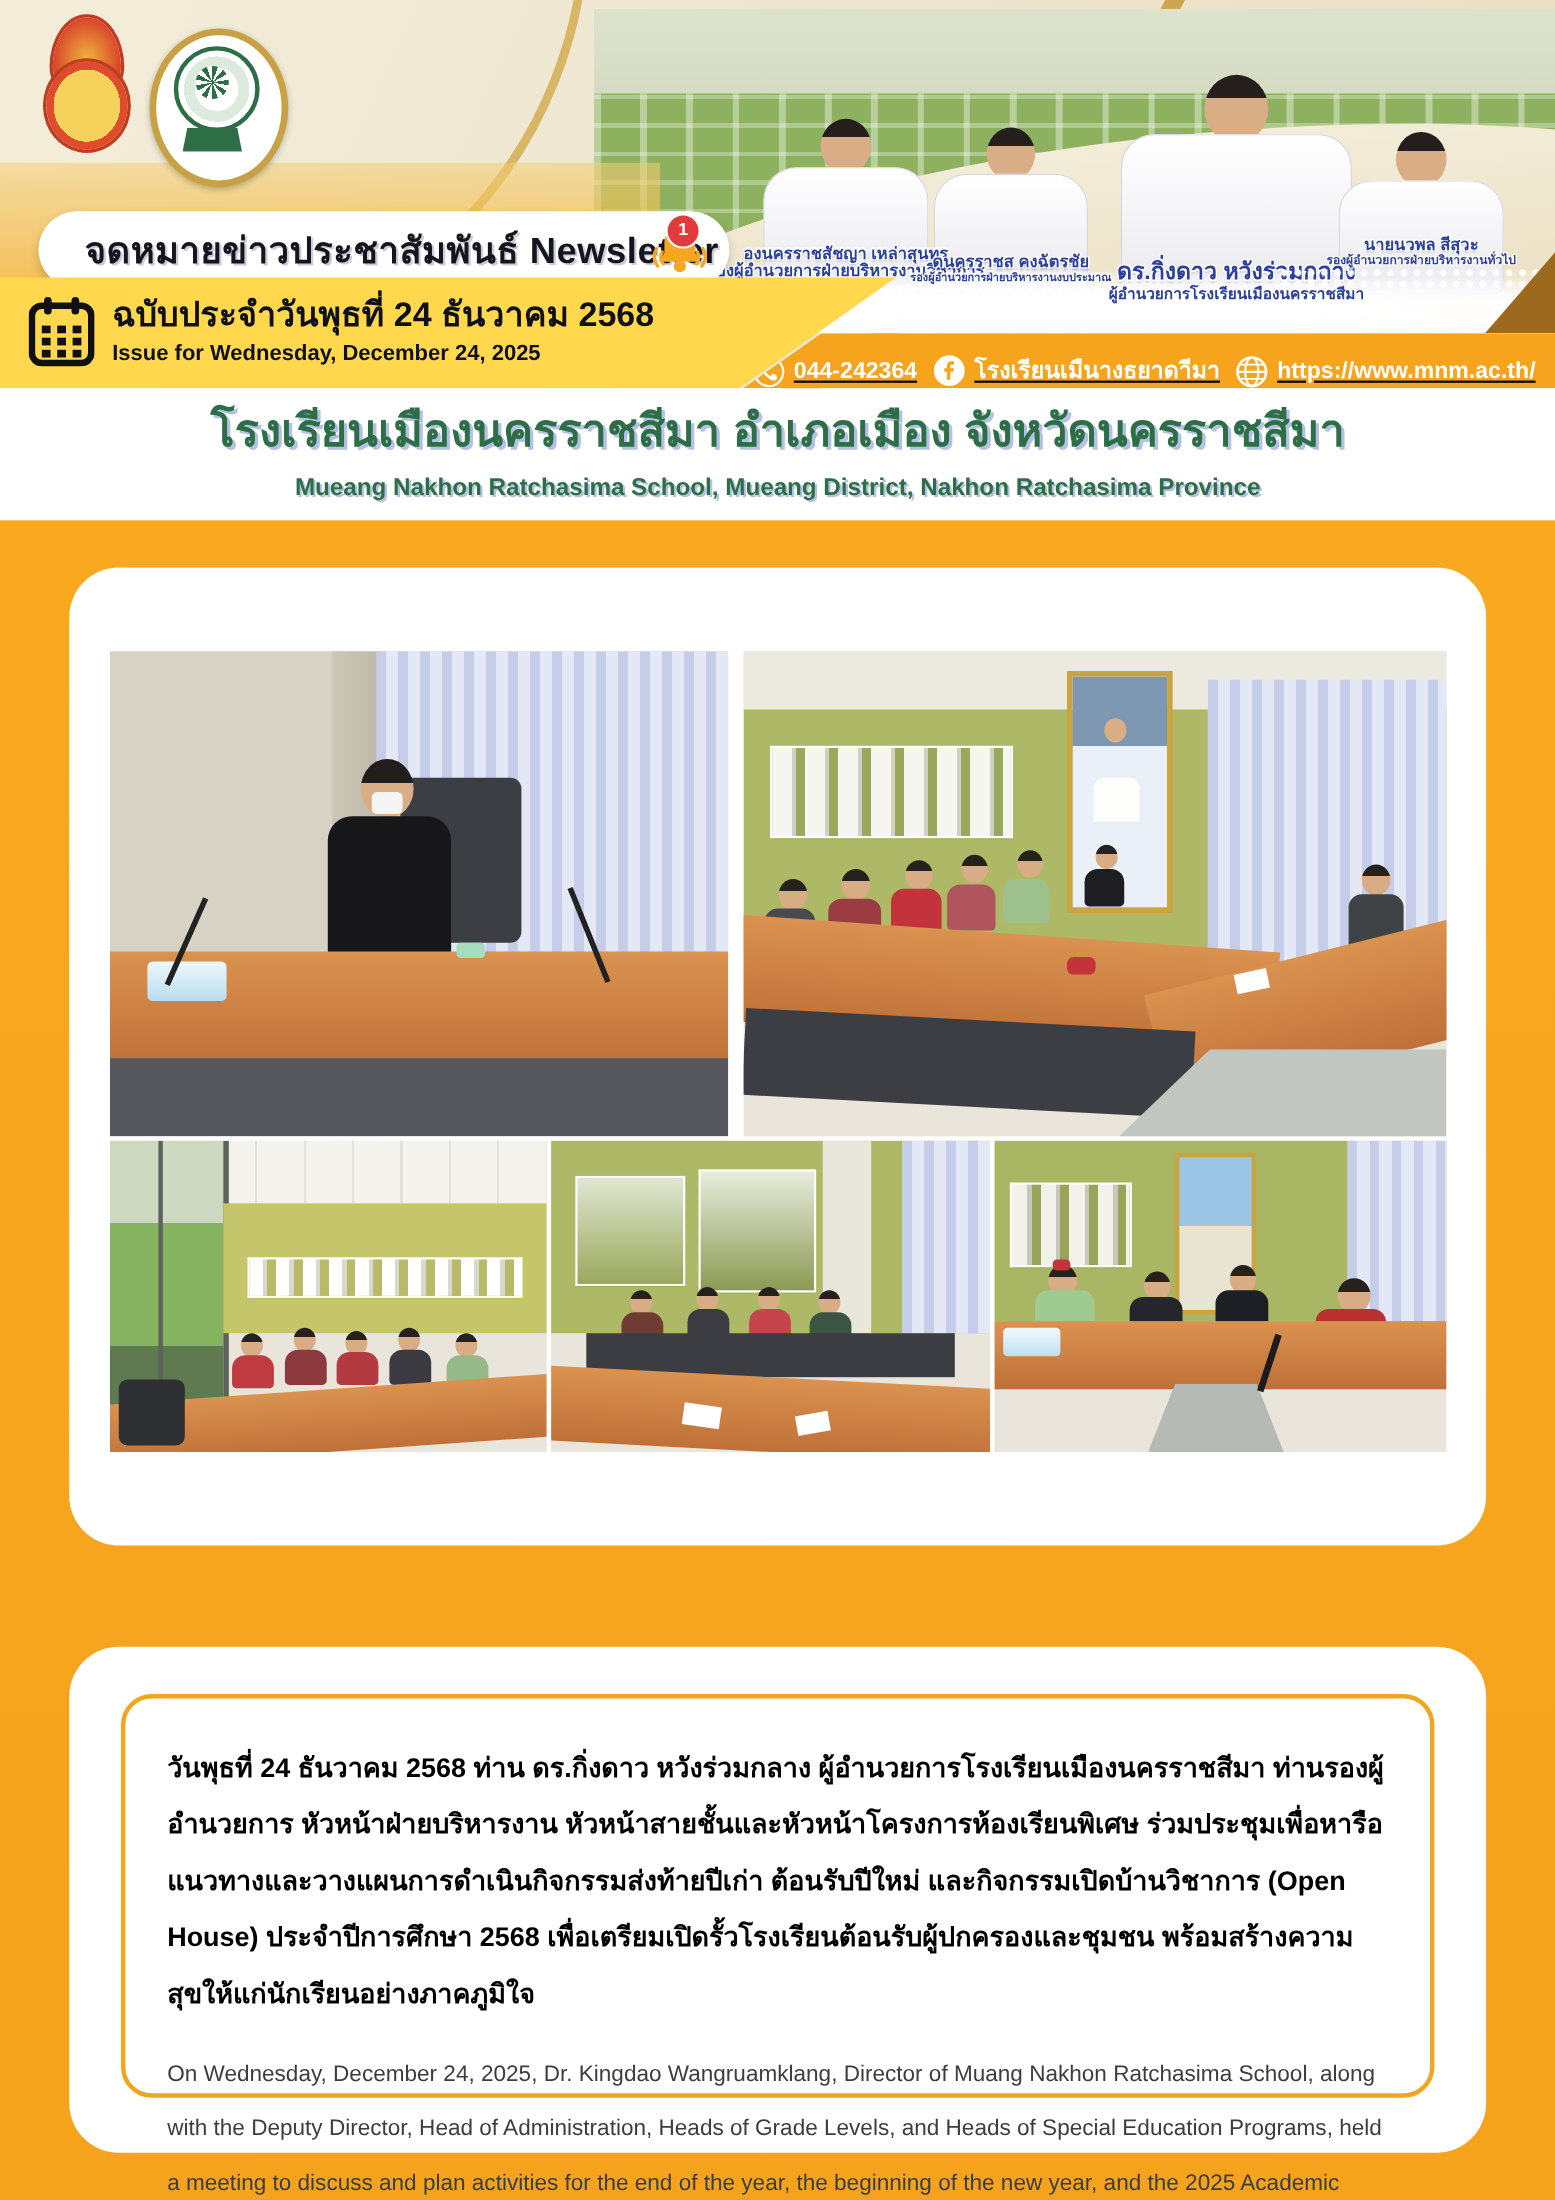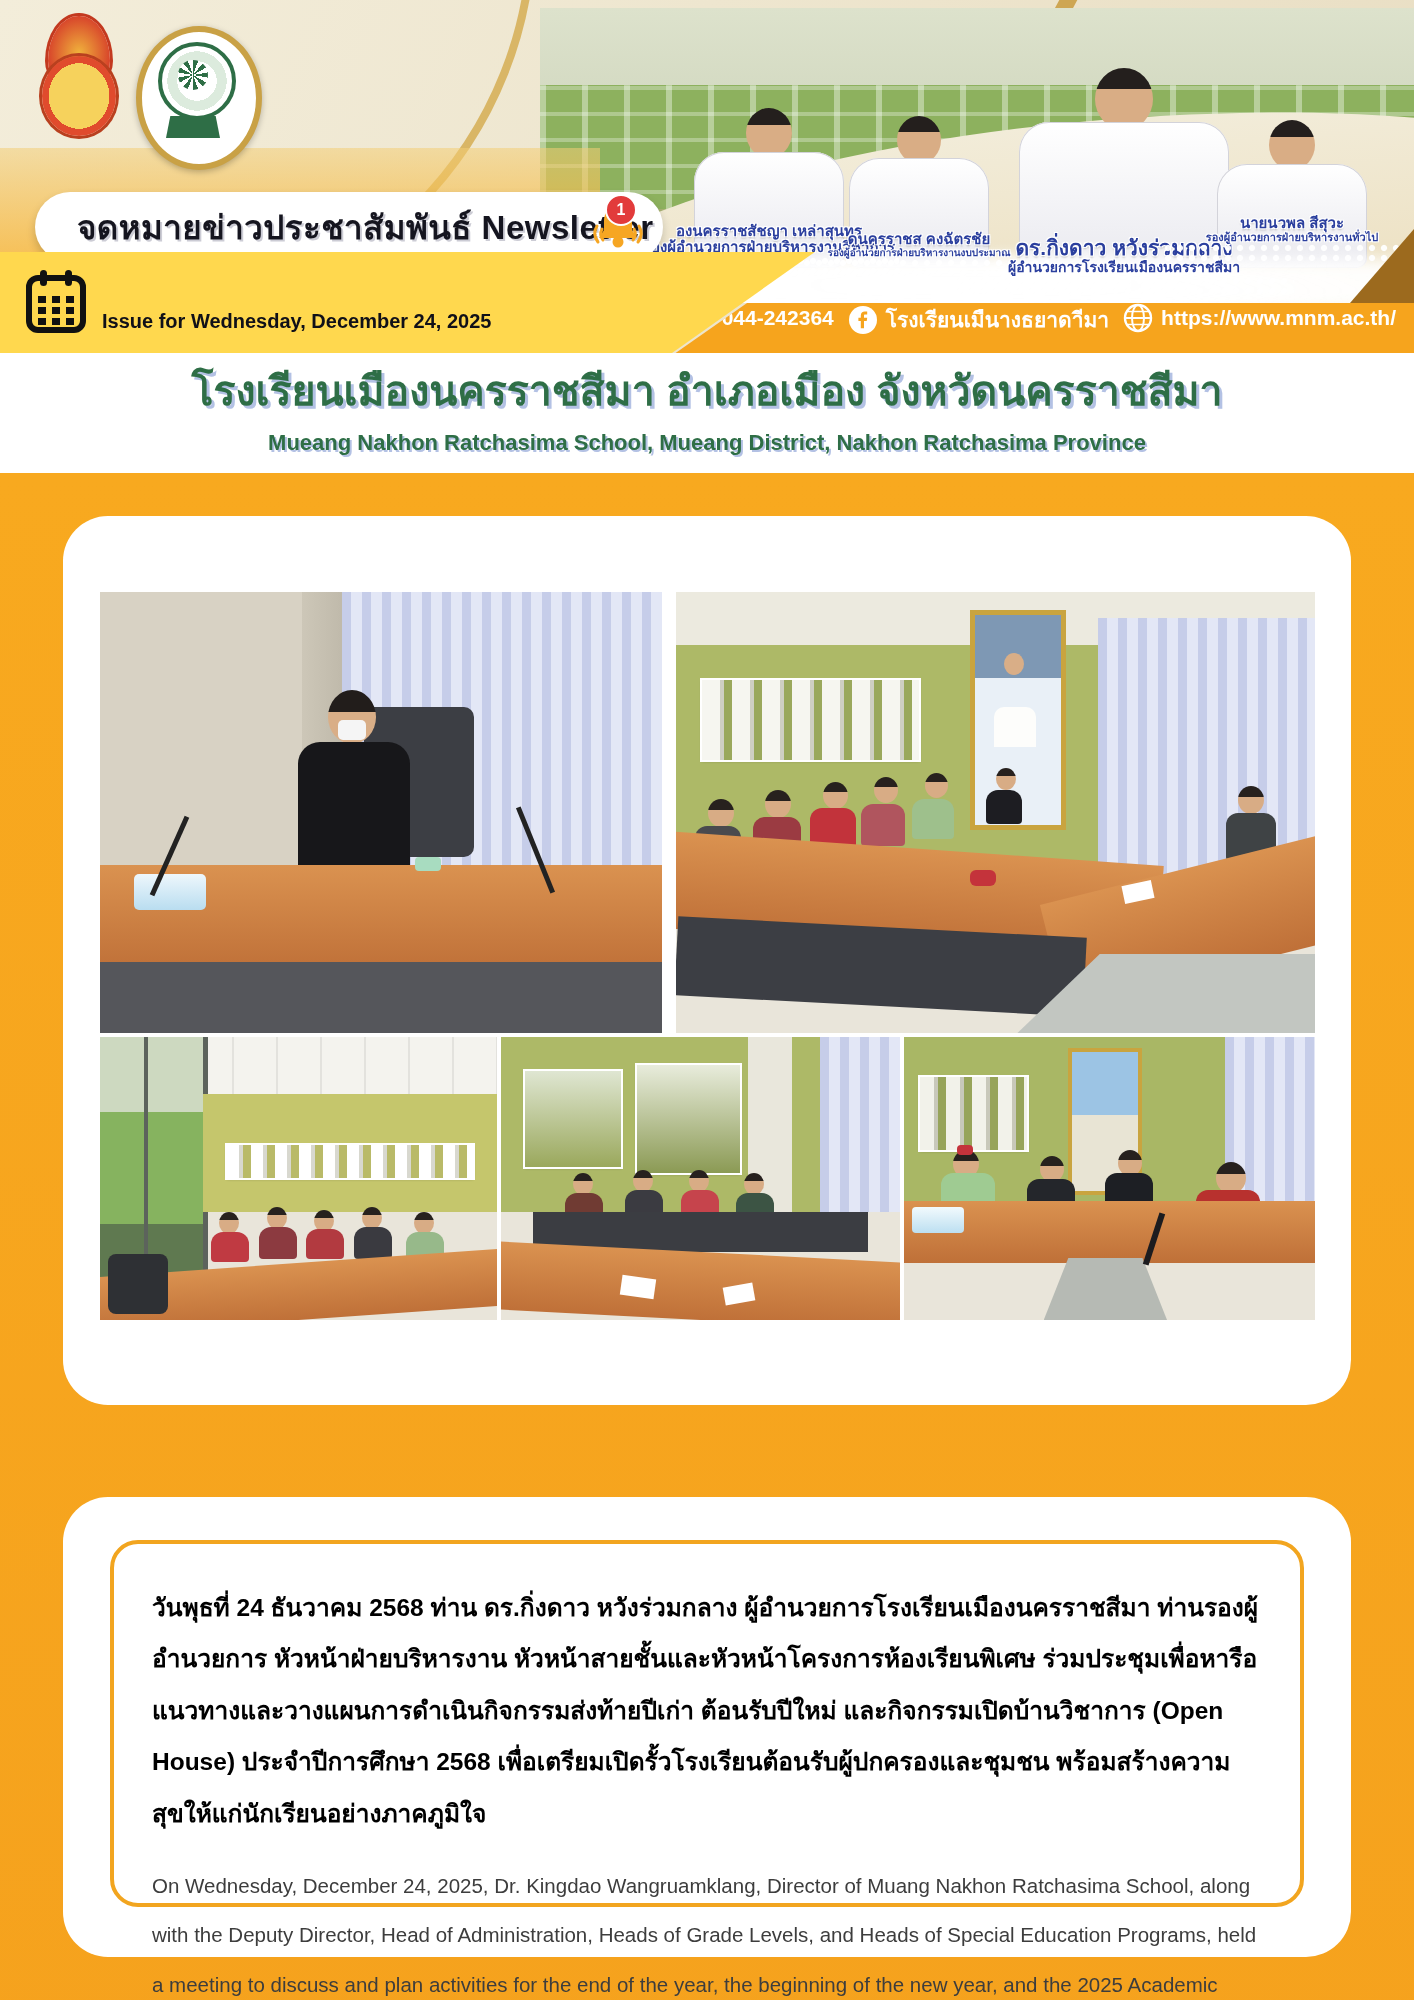--- a/index.html
+++ b/index.html
@@ -70,22 +70,22 @@
         border:2px solid #fff;color:#fff;font-size:16px;font-weight:bold;text-align:center;line-height:28px;}
 
   
   .yellow-band{left:0;top:252px;width:840px;height:101px;background:#ffd84e;
         clip-path:polygon(0 0,97% 0,80% 100%,0 100%);}
   .date-th{position:absolute;left:102px;top:8px;font-size:31px;font-weight:bold;color:#101018;white-space:nowrap;}
   .date-en{position:absolute;left:102px;top:58px;font-size:20px;font-weight:bold;color:#101018;white-space:nowrap;}
 
   
   .contact-strip{left:620px;top:303px;width:794px;height:50px;background:#f6a41d;
-        clip-path:polygon(16% 0,100% 0,100% 100%,7% 100%);display:flex;align-items:flex-start;
-        justify-content:flex-end;gap:14px;padding-right:18px;box-sizing:border-box;}
+        clip-path:polygon(16% 0,100% 0,100% 100%,7% 100%);display:flex;align-items:flex-end;
+        justify-content:flex-end;gap:14px;padding-right:18px;box-sizing:border-box;text-decoration:underline;}
   .contact-item{display:flex;align-items:center;gap:8px;color:#ffffff;font-size:21px;font-weight:bold;white-space:nowrap;}
 
   
   .title-th{left:0;top:358px;width:1414px;text-align:center;font-size:41px;font-weight:bold;
         color:#2e6e46;text-shadow:3px 3px 0 #b3c1e4;white-space:nowrap;}
   .title-en{left:0;top:430px;width:1414px;text-align:center;font-size:22px;font-weight:bold;
         color:#2e6e46;text-shadow:2px 2px 0 #b3c1e4;white-space:nowrap;}
 
   
   .orange-body{left:0;top:473px;width:1414px;height:1821px;background:linear-gradient(180deg,#f8a91f,#f5a11d);}
@@ -207,20 +207,21 @@
               <rect x="40" y="28" width="8" height="7"></rect>
             <rect x="12" y="39" width="8" height="7"></rect>
               <rect x="26" y="39" width="8" height="7"></rect>
               <rect x="40" y="39" width="8" height="7"></rect>
             <rect x="12" y="50" width="8" height="7"></rect>
               <rect x="26" y="50" width="8" height="7"></rect>
               <rect x="40" y="50" width="8" height="7"></rect>
           </g>
         </svg>
       </span>
+      <div class="date-th">ฉบับประจำวันพุธที่ 24 ธันวาคม 2568</div>
       <div class="date-en">Issue for Wednesday, December  24, 2025</div>
     </div>
 
     <div class="abs contact-strip">
       <span class="contact-item">
         <span>
           <svg width="30" height="30" viewBox="0 0 30 30">
             <circle cx="15" cy="15" r="13" fill="none" stroke="#fff" stroke-width="2"></circle>
             <path d="M10 8.5 l3.4 .9 .9 3.4 -2.4 1.7 a9.5 9.5 0 0 0 4.6 4.6 l1.7 -2.4 3.4 .9 .9 3.4 c-.8 1.6 -2.5 2.4 -4.2 1.8 a17 17 0 0 1 -10 -10 c-.6 -1.7 .2 -3.4 1.7 -4.3 z" fill="#fff"></path>
           </svg>

